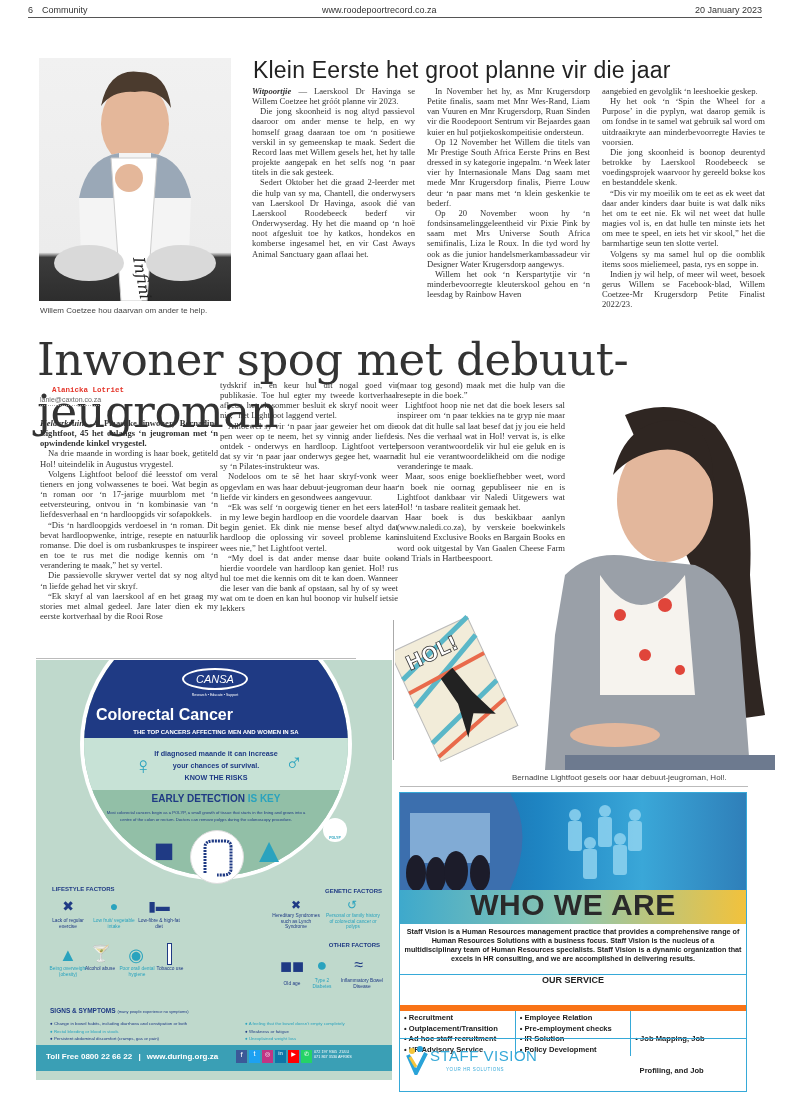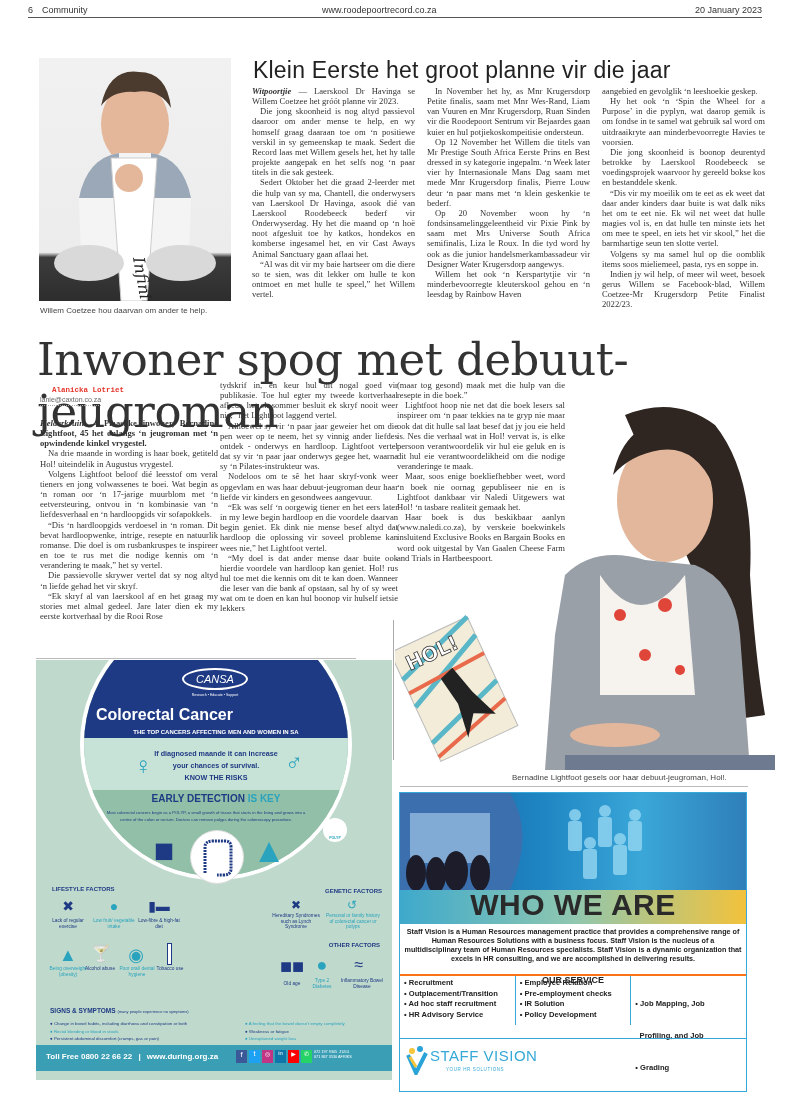--- a/index.html
+++ b/index.html
@@ -24,21 +24,21 @@
 .cansa .band-green{position:absolute;left:0;top:181px;width:100%;height:80px;background:#92bfa7}
 .cansa .footer{position:absolute;left:0;bottom:0;width:100%;height:30px;background:#3a9fb5;color:#fff}
 .lf-item{position:absolute;font-size:4.8px;text-align:center;line-height:5.5px}
 .ico{position:absolute;display:flex;align-items:center;justify-content:center;font-size:14px}
 
 .sv{position:absolute;left:399px;top:792px;width:348px;height:300px;border:1px solid #36a9d8;font-family:"Liberation Sans",sans-serif;overflow:hidden}
 .sv .banner{position:absolute;left:0;top:0;width:100%;height:97px;background:linear-gradient(90deg,#1a5f9c 0%,#1e84c2 40%,#3aa7d8 70%,#2f7fb9 100%)}
 .sv .yellow{position:absolute;left:0;top:97px;width:100%;height:34px;background:linear-gradient(90deg,#3ea9cc 0%,#8fc7b0 50%,#f2c23c 100%)}
 .sv .desc{position:absolute;left:0;top:131px;width:100%;height:50px;font-size:7.2px;line-height:9px;text-align:center;color:#222;font-weight:700;padding:3px 4px}
 .sv .svc-title{position:absolute;left:0;top:181px;width:100%;height:13px;border-top:1px solid #36a9d8;text-align:center;font-weight:700;font-size:9px;color:#222}
-.sv .svc-grid{position:absolute;left:0;top:181px;width:100%;height:51px;border-top:2px solid #f97316;display:flex}
+.sv .svc-grid{position:absolute;left:0;top:212px;width:100%;height:51px;border-top:6px solid #f97316;display:flex}
 .sv .svc-col{flex:1;font-size:7.6px;line-height:10.6px;font-weight:700;padding:2px 4px;color:#222;border-right:1px solid #36a9d8}
 .sv .svc-col:last-child{border-right:none}
 .sv .contact{position:absolute;left:113px;top:249px;width:233px;height:40px;background:#f5c53a;font-size:7.4px;line-height:10.5px;font-weight:700;color:#222;padding:3px 6px}
 </style>
 </head>
 <body>
 
 <div class="folio">
   <span style="left:0">6</span>
   <span style="left:14px">Community</span>
@@ -61,21 +61,20 @@
   </svg>
 </div>
 <div class="caption abs" style="left:40px;top:306px">Willem Coetzee hou daarvan om ander te help.</div>
 
 <div class="h1 abs" style="left:253px;top:57px;font-size:23px;letter-spacing:0.2px">Klein Eerste het groot planne vir die jaar</div>
 
 <div class="col" style="left:252px;top:86px;width:163px" id="a1c0">
     <p class="ni"><b style="font-style: italic;">Witpoortjie</b> — Laerskool Dr Havinga se Willem Coetzee het gróót planne vir 2023.</p>
     <p>Die jong skoonheid is nog altyd passievol daaroor om ander mense te help, en wy homself graag daaraan toe om ‘n positiewe verskil in sy gemeenskap te maak. Sedert die Record laas met Willem gesels het, het hy talle projekte aangepak en het selfs nog ‘n paar titels in die sak gesteek.</p>
     <p>Sedert Oktober het die graad 2-leerder met die hulp van sy ma, Chantell, die onderwysers van Laerskool Dr Havinga, asook dié van Laerskool Roodebeeck bederf vir Onderwyserdag. Hy het die maand op ‘n hoë noot afgesluit toe hy katkos, hondekos en komberse ingesamel het, en vir Cast Aways Animal Sanctuary gaan aflaai het.</p>
-    <p>“Al was dit vir my baie hartseer om die diere so te sien, was dit lekker om hulle te kon ontmoet en met hulle te speel,” het Willem vertel.</p>
   </div>
 <div class="col" style="left:427px;top:86px;width:163px" id="a1c1">
     <p>In November het hy, as Mnr Krugersdorp Petite finalis, saam met Mnr Wes-Rand, Liam van Vuuren en Mnr Krugersdorp, Ruan Sinden vir die Roodepoort Sentrum vir Bejaardes gaan kuier en hul potjiekoskompeitisie ondersteun.</p>
     <p>Op 12 November het Willem die titels van Mr Prestige South Africa Eerste Prins en Best dressed in sy kategorie ingepalm. ‘n Week later vier hy Internasionale Mans Dag saam met mede Mnr Krugersdorp finalis, Pierre Louw deur ‘n paar mans met ‘n klein geskenkie te bederf.</p>
     <p>Op 20 November woon hy ‘n fondsinsamelinggeleentheid vir Pixie Pink by saam met Mrs Universe South Africa semifinalis, Liza le Roux. In die tyd word hy ook as die junior handelsmerkambassadeur vir Designer Water Krugersdorp aangewys.</p>
     <p>Willem het ook ‘n Kerspartytjie vir ‘n minderbevoorregte kleuterskool gehou en ‘n leesdag by Rainbow Haven</p>
   </div>
 <div class="col" style="left:602px;top:86px;width:163px" id="a1c2">
     <p class="ni">aangebied en gevolglik ‘n leeshoekie geskep.</p>
     <p>Hy het ook ‘n ‘Spin the Wheel for a Purpose’ in die pyplyn, wat daarop gemik is om fondse in te samel wat gebruik sal word om uitdraaikryte aan minderbevoorregte Havies te voorsien.</p>

